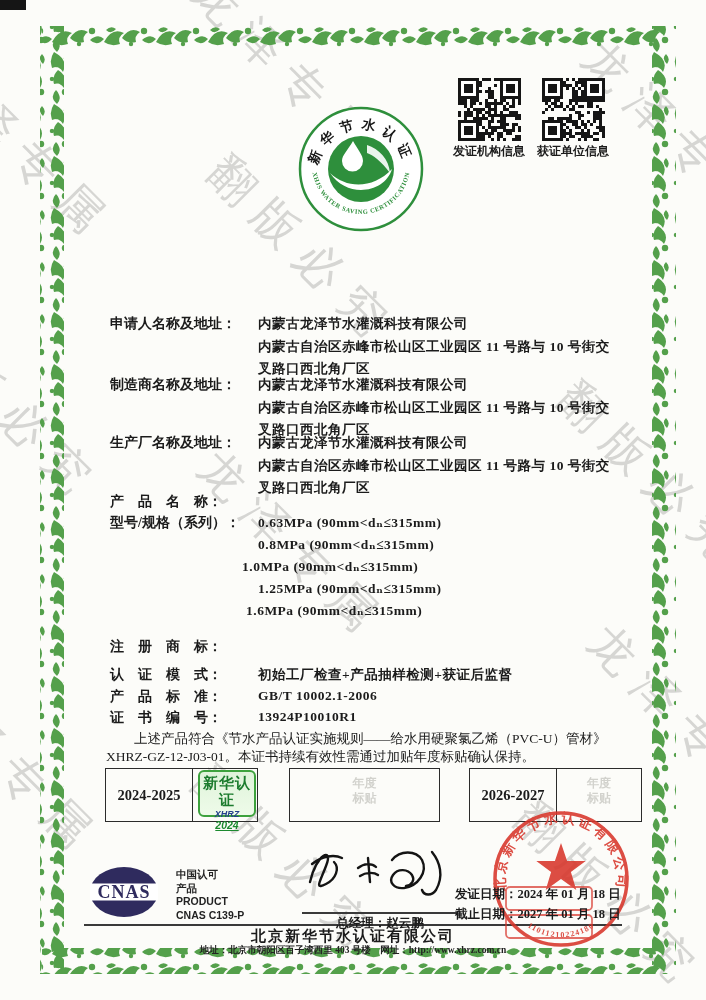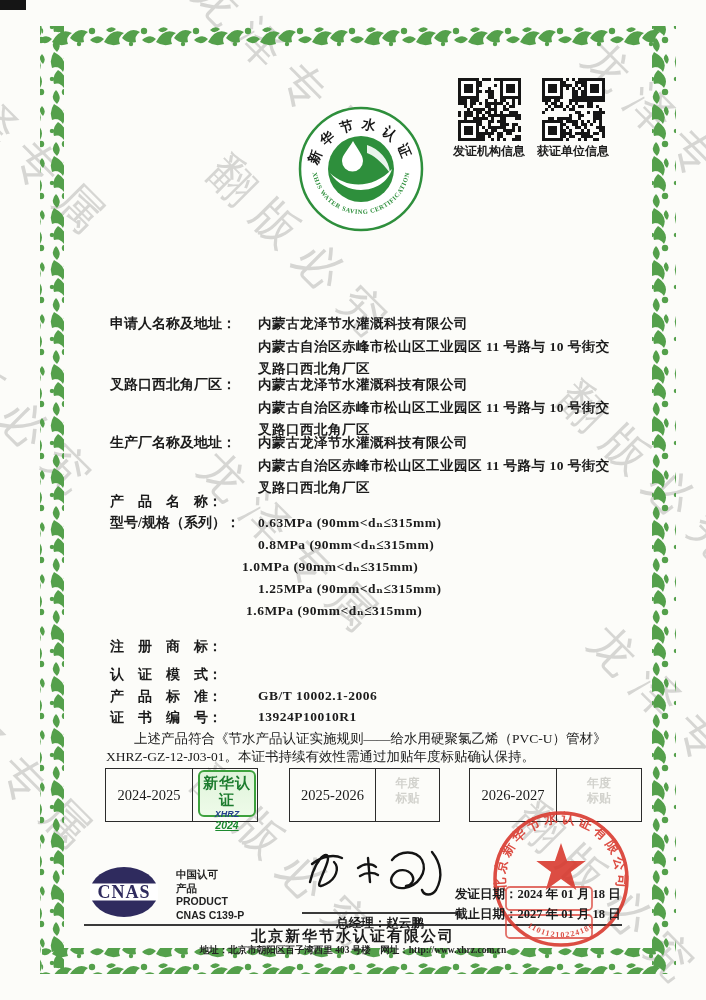--- a/index.html
+++ b/index.html
@@ -14,21 +14,21 @@
   .lbl{font-weight:700;font-size:14px;white-space:nowrap;z-index:3;}
   .val{font-weight:600;font-size:13.5px;white-space:nowrap;letter-spacing:.5px;z-index:3;}
   .title{font-family:"Liberation Sans","DejaVu Sans",sans-serif;font-weight:900;
          font-size:35px;letter-spacing:9px;color:#111;z-index:3;white-space:nowrap;}
   .qrlabel{font-weight:700;font-size:12px;z-index:3;white-space:nowrap;text-align:center;}
   .stmt{font-weight:400;font-size:13.5px;white-space:nowrap;z-index:3;}
   
   .stk-table{z-index:3;}
   .stk-box{position:absolute;top:0;height:52px;border:1.5px solid #2b2b2b;display:flex;}
   .stk-cell-year{display:flex;align-items:center;justify-content:center;
-      font-weight:400;font-size:14.5px;border-right:1.5px solid #2b2b2b;}
+      font-weight:700;font-size:14.5px;border-right:1.5px solid #2b2b2b;}
   .stk-cell-slot{position:relative;flex:1;}
   .sticker{position:absolute;left:5px;top:1px;width:58px;height:47px;border:2px solid #3da23d;
       border-radius:6px;background:linear-gradient(#dff3da,#eefbe9);text-align:center;
       font-family:"Liberation Sans",sans-serif;line-height:1.15;padding-top:2px;box-sizing:border-box;}
   .sticker .s1{font-size:15px;font-weight:700;color:#1c7c2e;letter-spacing:1px;}
   .sticker .s2{font-size:9px;font-weight:700;font-style:italic;color:#24418c;}
   .sticker .s3{font-size:10.5px;font-weight:700;font-style:italic;color:#1c8a2f;text-decoration:underline;}
   .ph{position:absolute;left:50%;top:7px;transform:translateX(-50%);text-align:center;
       color:#d2d2cd;font-size:12px;line-height:1.25;font-weight:600;}
   
@@ -434,21 +434,21 @@
       </svg></div>
   <div class="qrlabel abs" style="left:453px;top:143px">发证机构信息</div>
   <div class="qrlabel abs" style="left:537px;top:143px">获证单位信息</div>
 
 
   <div class="lbl abs" style="left:110px;top:315px">申请人名称及地址：</div>
   <div class="val abs" style="left:258px;top:315px">内蒙古龙泽节水灌溉科技有限公司</div>
   <div class="val abs" style="left:258px;top:338px">内蒙古自治区赤峰市松山区工业园区 11 号路与 10 号街交</div>
   <div class="val abs" style="left:258px;top:360px">叉路口西北角厂区</div>
 
-  <div class="lbl abs" style="left:110px;top:376px">叉路口西北角厂区：</div>
+  <div class="lbl abs" style="left:110px;top:376px">制造商名称及地址：</div>
   <div class="val abs" style="left:258px;top:376px">内蒙古龙泽节水灌溉科技有限公司</div>
   <div class="val abs" style="left:258px;top:399px">内蒙古自治区赤峰市松山区工业园区 11 号路与 10 号街交</div>
   <div class="val abs" style="left:258px;top:421px">叉路口西北角厂区</div>
 
   <div class="lbl abs" style="left:110px;top:434px">生产厂名称及地址：</div>
   <div class="val abs" style="left:258px;top:434px">内蒙古龙泽节水灌溉科技有限公司</div>
   <div class="val abs" style="left:258px;top:457px">内蒙古自治区赤峰市松山区工业园区 11 号路与 10 号街交</div>
   <div class="val abs" style="left:258px;top:479px">叉路口西北角厂区</div>
 
   <div class="lbl abs" style="left:110px;top:493px">产　品　名　称：</div>
@@ -457,20 +457,21 @@
   <div class="val abs" style="left:258px;top:514px">0.63MPa (90mm&lt;dₙ≤315mm)</div>
   <div class="val abs" style="left:258px;top:536px">0.8MPa (90mm&lt;dₙ≤315mm)</div>
   <div class="val abs" style="left:242px;top:558px">1.0MPa (90mm&lt;dₙ≤315mm)</div>
   <div class="val abs" style="left:258px;top:580px">1.25MPa (90mm&lt;dₙ≤315mm)</div>
   <div class="val abs" style="left:246px;top:602px">1.6MPa (90mm&lt;dₙ≤315mm)</div>
 
   <div class="lbl abs" style="left:110px;top:638px">注　册　商　标：</div>
   <div class="val abs" style="left:258px;top:638px"></div>
 
   <div class="lbl abs" style="left:110px;top:666px">认　证　模　式：</div>
+  <div class="val abs" style="left:258px;top:666px">初始工厂检查+产品抽样检测+获证后监督</div>
 
   <div class="lbl abs" style="left:110px;top:688px">产　品　标　准：</div>
   <div class="val abs" style="left:258px;top:688px">GB/T 10002.1-2006</div>
 
   <div class="lbl abs" style="left:110px;top:709px">证　书　编　号：</div>
   <div class="val abs" style="left:258px;top:709px">13924P10010R1</div>
 
   <div class="stmt abs" style="left:134px;top:730px">上述产品符合《节水产品认证实施规则——给水用硬聚氯乙烯（PVC-U）管材》</div>
   <div class="stmt abs" style="left:106px;top:748px">XHRZ-GZ-12-J03-01。本证书持续有效性需通过加贴年度标贴确认保持。</div>
 
@@ -479,21 +480,20 @@
       <div class="stk-cell-year" style="width:86px">2024-2025</div>
       <div class="stk-cell-slot">
         <div class="sticker">
           <div class="s1">新华认证</div>
           <div class="s2">XHRZ</div>
           <div class="s3">2024</div>
         </div>
       </div>
     </div>
     <div class="stk-box" style="left:289px;width:149px">
-      <div class="stk-cell-year" style="width:85px">2025-2026</div>
       <div class="stk-cell-slot">
         <div class="ph">
           <div>年度</div>
           <div>标贴</div>
         </div>
       </div>
     </div>
     <div class="stk-box" style="left:469px;width:171px">
       <div class="stk-cell-year" style="width:86px">2026-2027</div>
       <div class="stk-cell-slot">

